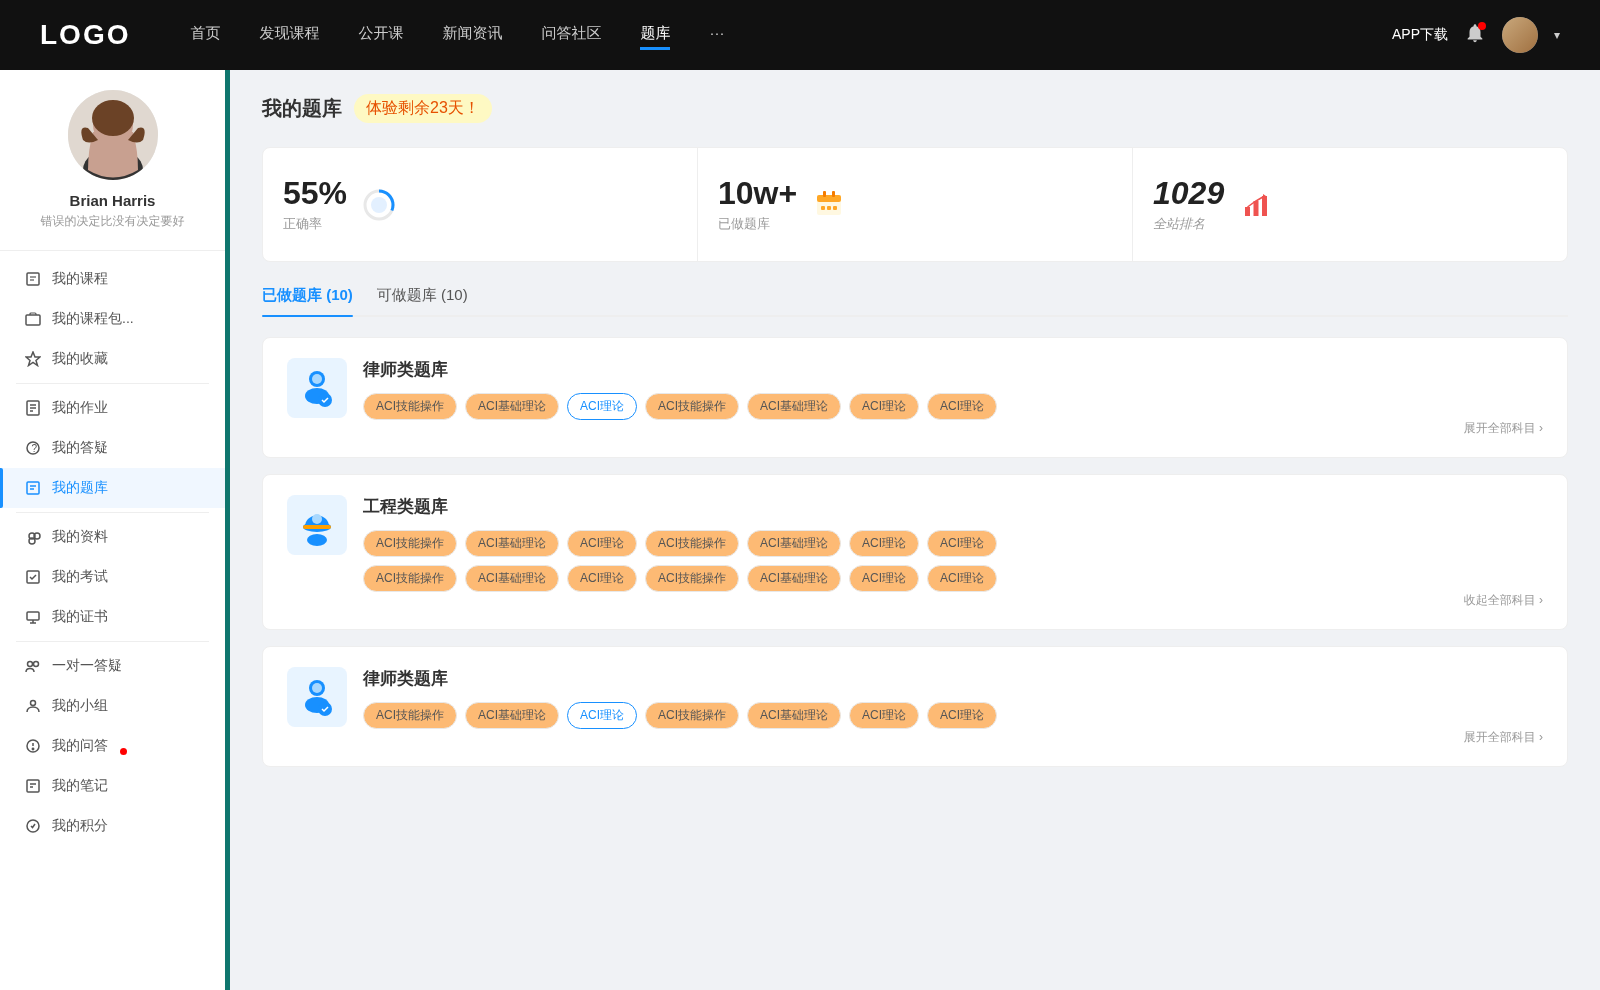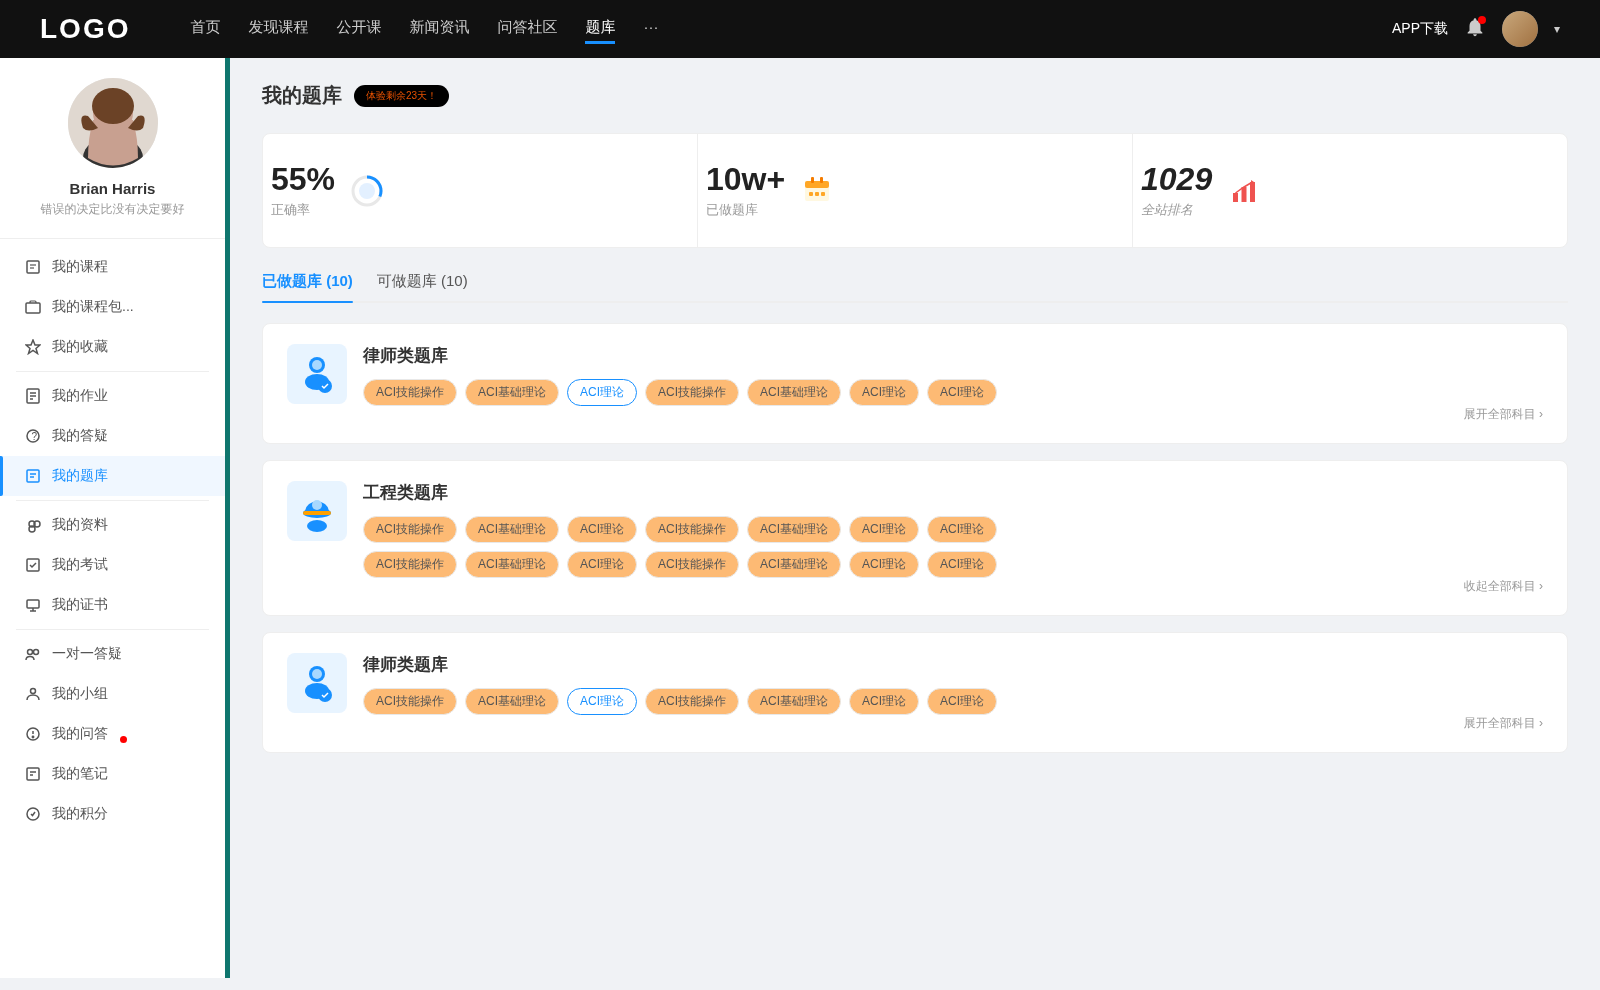--- a/index.html
+++ b/index.html
@@ -1,21 +1,21 @@
 <!DOCTYPE html>
 <html><head>
   <meta charset="utf-8">
   <style>
     * { box-sizing: border-box; margin: 0; padding: 0; }
     body { font-family: 'PingFang SC', 'Microsoft YaHei', sans-serif; background: #f0f2f5; min-height: 990px; }
 
     
-    .nav { background: #111; height: 58px; display: flex; align-items: center; padding: 0 40px; gap: 0; position: relative; z-index: 10; }
+    .nav { background: #111; height: 70px; display: flex; align-items: center; padding: 0 40px; gap: 0; position: relative; z-index: 10; }
     .nav-logo { color: #fff; font-size: 28px; font-weight: 900; letter-spacing: 2px; margin-right: 60px; }
-    .nav-links { display: flex; gap: 28px; flex: 1; }
+    .nav-links { display: flex; gap: 39px; flex: 1; }
     .nav-link { color: #ccc; font-size: 15px; cursor: pointer; padding: 4px 0; position: relative; }
     .nav-link.active { color: #fff; border-bottom: 3px solid #1890ff; }
     .nav-right { display: flex; align-items: center; gap: 16px; margin-left: auto; }
     .nav-app-download { color: #ffffff; font-size: 14px; cursor: pointer; }
     .nav-bell { position: relative; cursor: pointer; }
     .nav-bell svg { fill: #ccc; width: 22px; height: 22px; }
     .bell-dot { position: absolute; top: 0; right: 0; width: 8px; height: 8px; background: red; border-radius: 50%; }
     .nav-avatar { width: 36px; height: 36px; border-radius: 50%; background: #888; overflow: hidden; cursor: pointer; }
     .nav-dropdown-arrow { color: #ccc; cursor: pointer; font-size: 12px; }
 
@@ -33,25 +33,25 @@
     .sidebar-item.active { color: #1890ff; background: #f0f7ff; }
     .sidebar-item.active::before { content: ''; position: absolute; left: 0; top: 0; bottom: 0; width: 3px; background: #1890ff; border-radius: 0 2px 2px 0; }
     .sidebar-item-icon { width: 18px; height: 18px; display: flex; align-items: center; justify-content: center; color: inherit; }
     .sidebar-divider { height: 1px; background: #eee; margin: 4px 16px; }
     .dot-red { width: 7px; height: 7px; background: red; border-radius: 50%; display: inline-block; margin-left: 2px; }
 
     
     .main-content { flex: 1; padding: 24px 32px; overflow-y: auto; }
     .page-title-row { display: flex; align-items: center; gap: 12px; margin-bottom: 24px; }
     .page-title { font-size: 20px; font-weight: 600; color: #333; }
-    .trial-badge { background: #000000; color: #e65100; font-size: 10px; padding: 4px 12px; border-radius: 20px; }
+    .trial-badge { background: #fef9c3; color: #e65100; font-size: 16px; padding: 4px 12px; border-radius: 20px; }
 
     
     .stats-row { display: flex; gap: 0; background: #fff; border-radius: 8px; margin-bottom: 24px; border: 1px solid #eee; }
-    .stat-item { flex: 1; padding: 28px 8px; display: flex; align-items: center; gap: 14px; border-right: 1px solid #eee; }
+    .stat-item { flex: 1; padding: 28px 20px; display: flex; align-items: center; gap: 14px; border-right: 1px solid #eee; }
     .stat-item:last-child { border-right: none; font-style: italic; }
     .stat-text-wrap { }
     .stat-number { font-size: 32px; font-weight: 700; color: #222; line-height: 1.1; }
     .stat-label { font-size: 13px; color: #999; margin-top: 4px; }
     .stat-icon { width: 36px; height: 36px; display: flex; align-items: center; justify-content: center; }
 
     
     .tabs-row { display: flex; gap: 24px; margin-bottom: 20px; border-bottom: 2px solid #eee; }
     .tab-item { font-size: 15px; padding-bottom: 10px; cursor: pointer; color: #555; position: relative; }
     .tab-item.active { color: #1890ff; font-weight: 600; text-align: center; }

